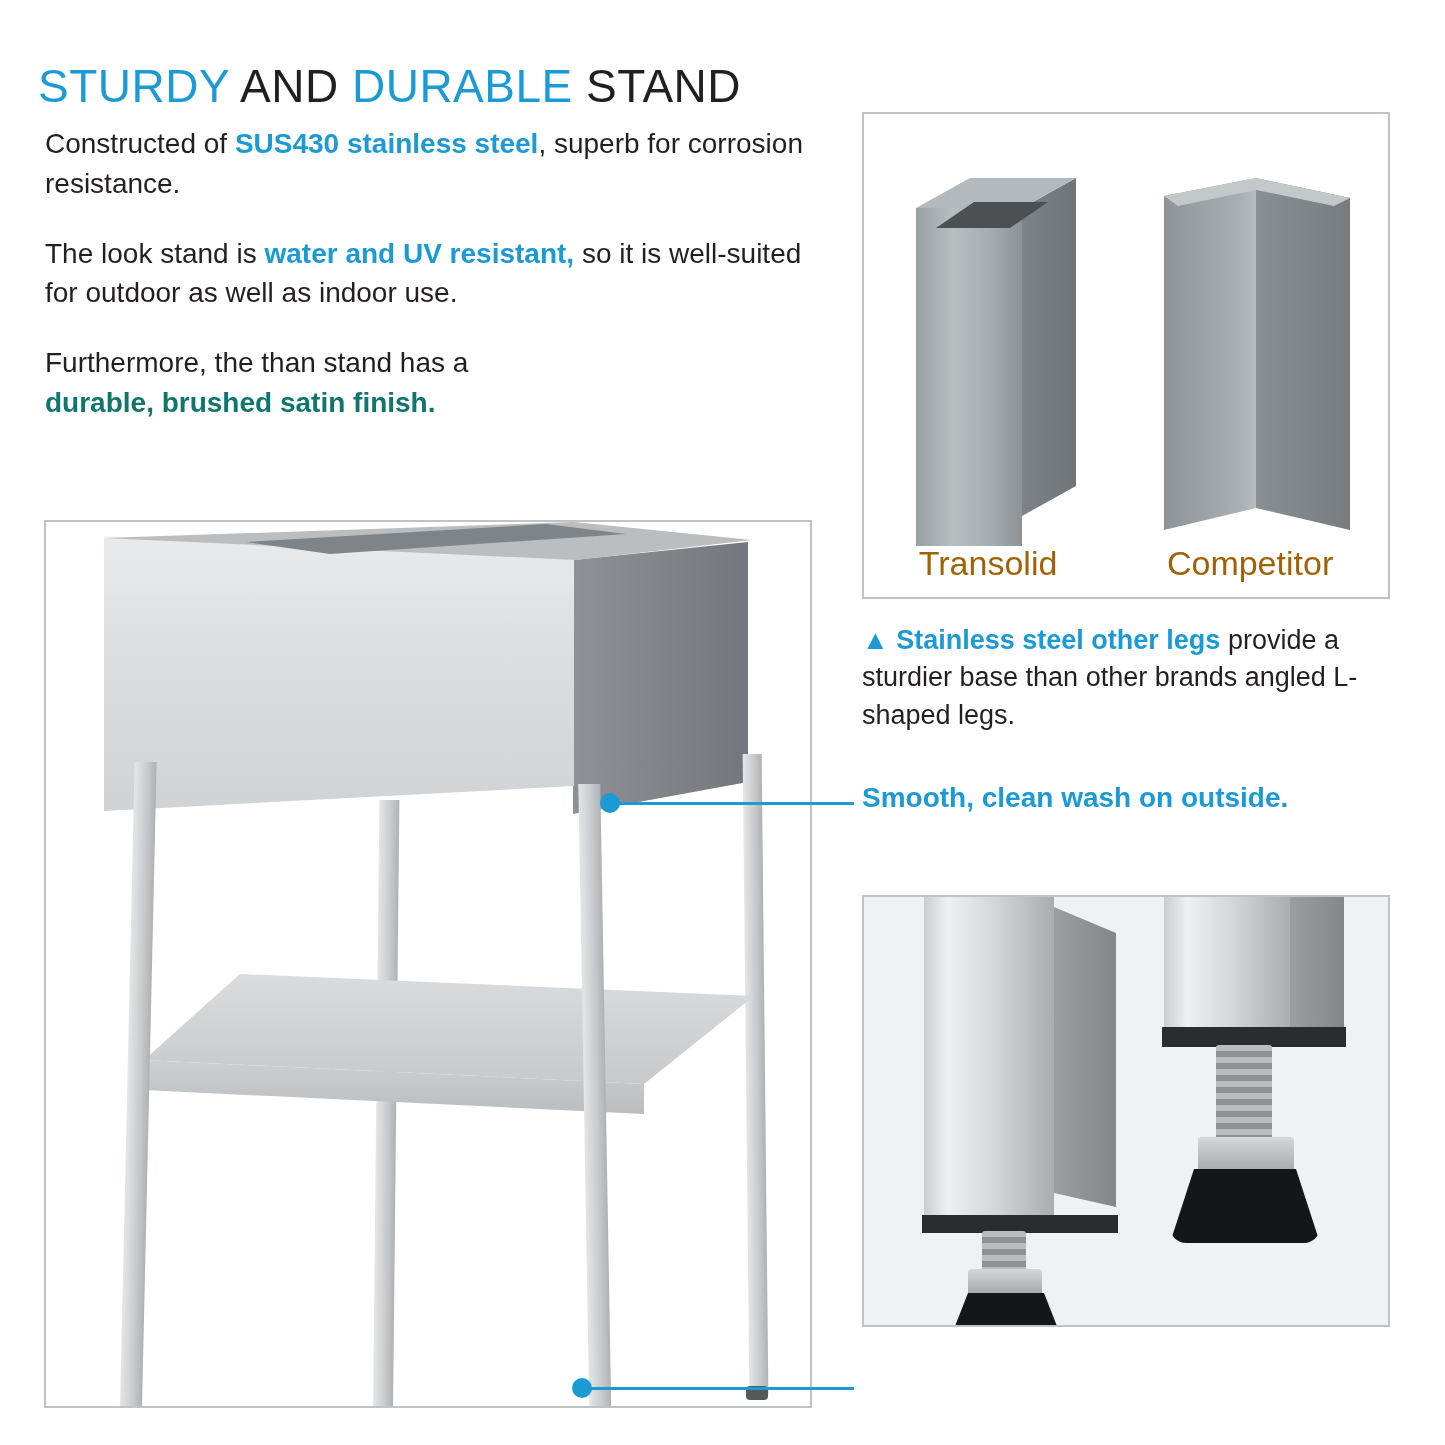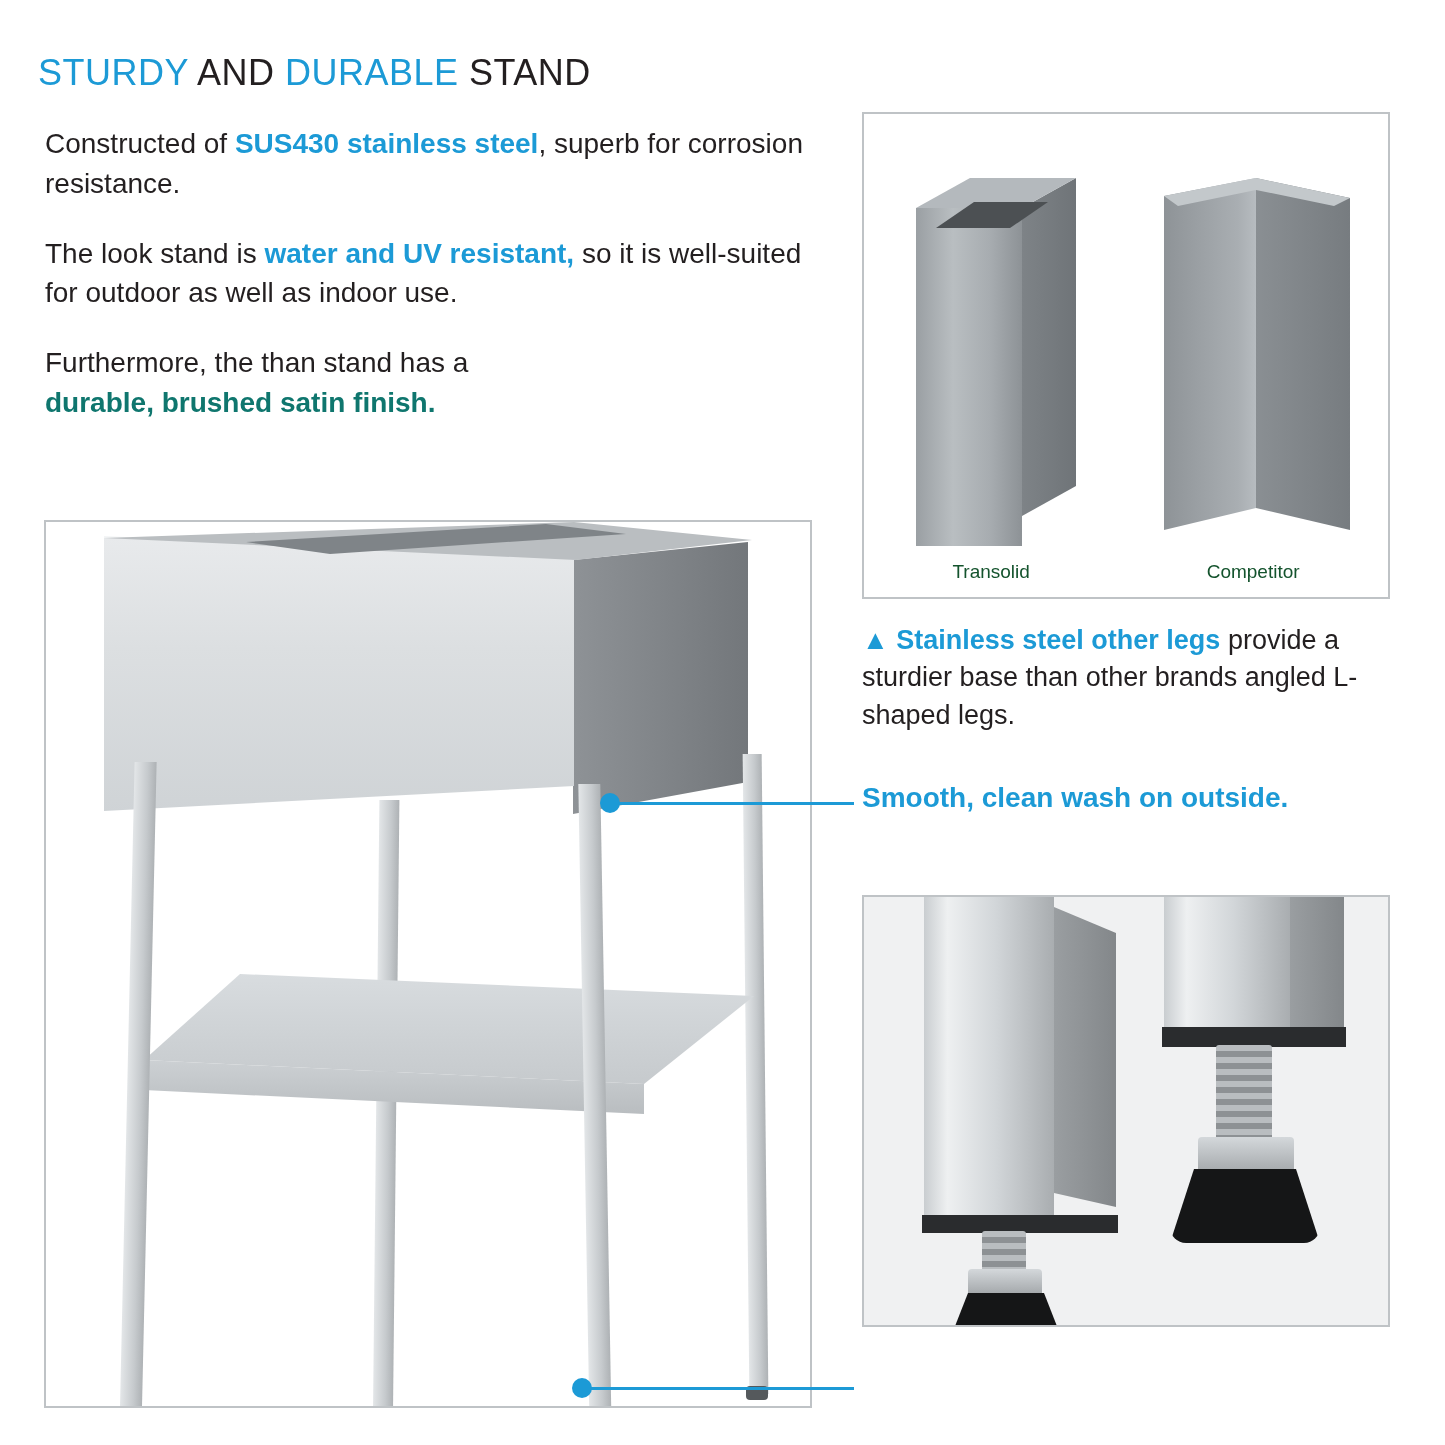--- a/index.html
+++ b/index.html
@@ -9,21 +9,21 @@
     font-family:"Liberation Sans", sans-serif;
     color:#231f20;
     overflow:hidden;
     position:relative;
   }
   .page{position:absolute;inset:0;}
 
   
   .title{
     position:absolute;left:38px;top:28px;
-    font-size:36px;letter-spacing:0.5px;
+    font-size:46px;letter-spacing:0.5px;
     font-weight:400;
     white-space:nowrap;
   }
   .title .cy{color:#1c9ad6;}
   .title .dk{color:#231f20;}
 
   
   .copy{
     position:absolute;left:45px;top:124px;width:780px;
     font-size:28px;line-height:1.42;
@@ -33,21 +33,21 @@
   .copy .hl2{color:#0f766e;font-weight:bold;}
 
   
   .legbox{
     position:absolute;left:862px;top:112px;width:528px;height:487px;
     border:2px solid #bfc3c6;background:#ffffff;box-sizing:border-box;
   }
   .legbox .caption{
     position:absolute;bottom:14px;width:100%;
     display:flex;justify-content:space-around;
-    font-size:19px;color:#14532d;
+    font-size:34px;color:#a16207;
   }
 
   
   .tube{position:absolute;left:52px;top:42px;width:160px;height:390px;}
   .tube .face{
     position:absolute;left:0;top:52px;width:106px;height:338px;
     background:linear-gradient(to right,#9a9fa3 0%,#b9bec1 35%,#a7acb0 70%,#8d9296 100%);
   }
   .tube .side{
     position:absolute;left:106px;top:22px;width:54px;height:338px;

